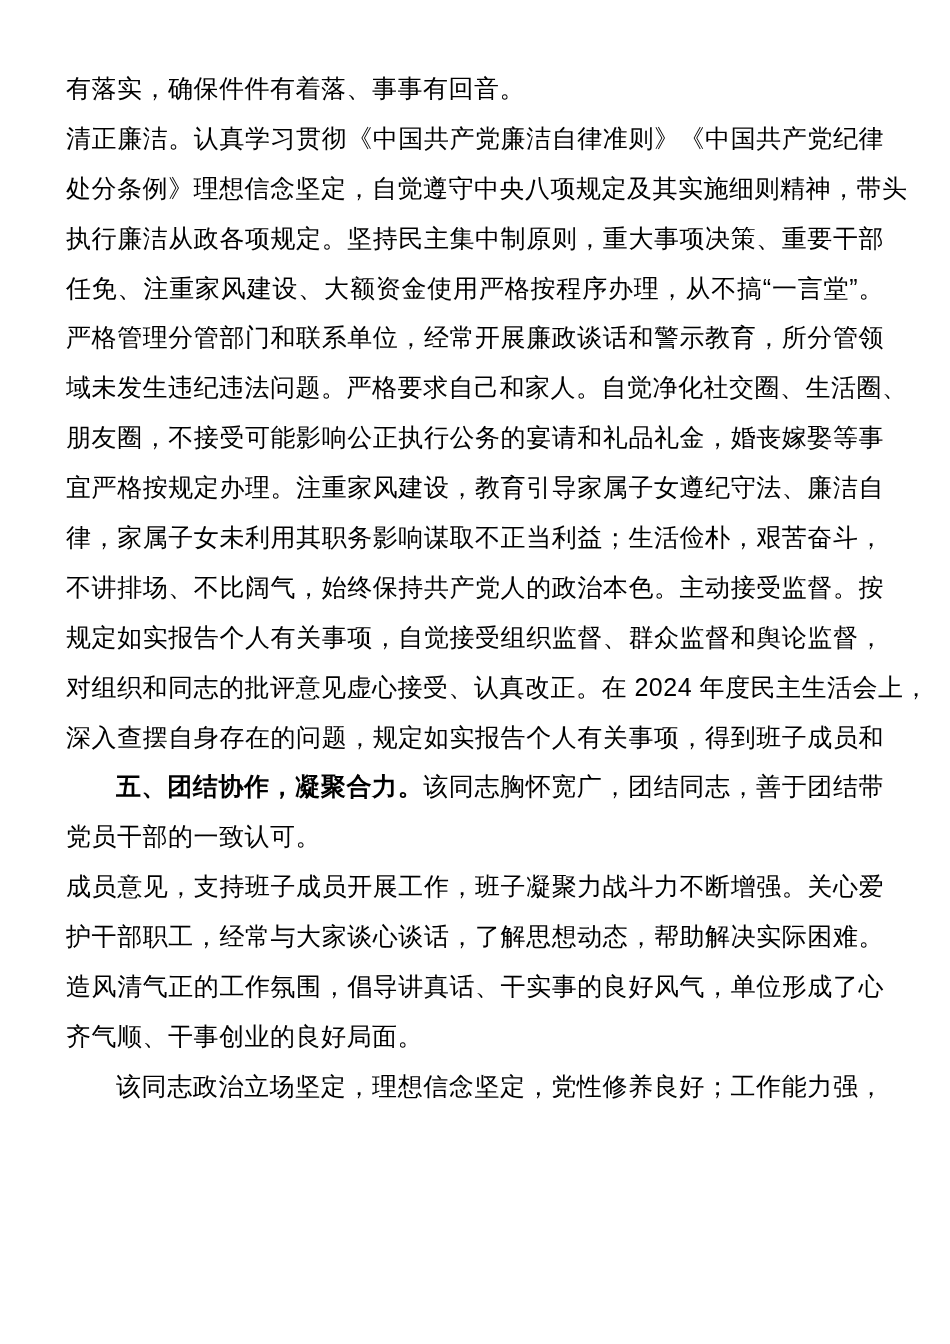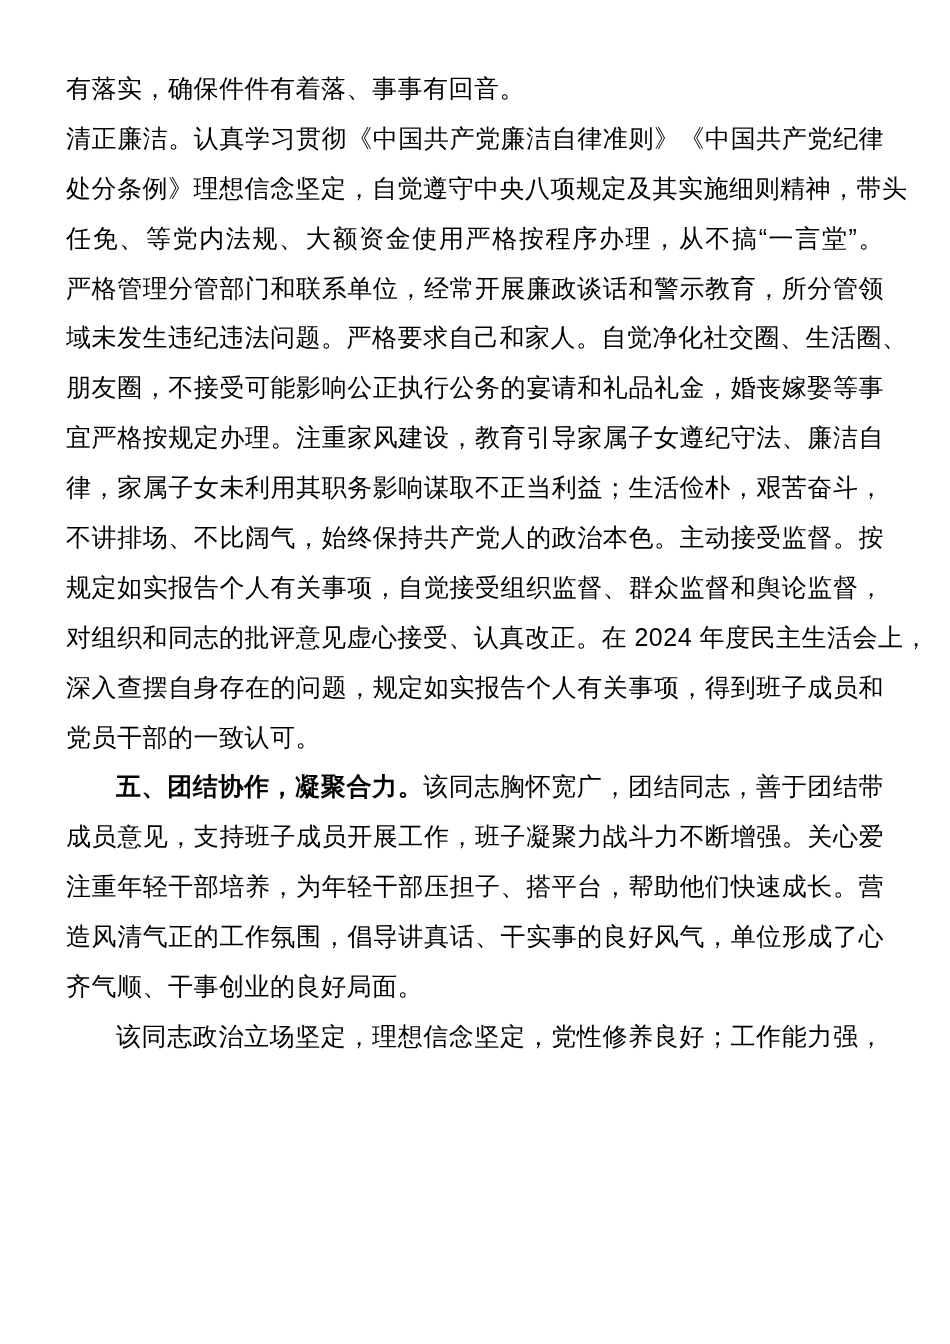--- a/index.html
+++ b/index.html
@@ -46,31 +46,32 @@
   }
 </style>
 </head>
 <body>
 
 <div class="page">
   <div class="content">
     <div class="line end"><span>有落实，确保件件有着落、事事有回音。</span></div>
     <div class="line"><span>清正廉洁。认真学习贯彻《中国共产党廉洁自律准则》《中国共产党纪律</span></div>
     <div class="line"><span>处分条例》理想信念坚定，自觉遵守中央八项规定及其实施细则精神，带头</span></div>
-    <div class="line"><span>任免、等党内法规、大额资金使用严格按程序办理，从不搞“一言堂”。</span></div>
+    <div class="line"><span>执行廉洁从政各项规定。坚持民主集中制原则，重大事项决策、重要干部</span></div>
+    <div class="line"><span>任免、注重家风建设、大额资金使用严格按程序办理，从不搞“一言堂”。</span></div>
     <div class="line"><span>严格管理分管部门和联系单位，经常开展廉政谈话和警示教育，所分管领</span></div>
     <div class="line"><span>域未发生违纪违法问题。严格要求自己和家人。自觉净化社交圈、生活圈、</span></div>
     <div class="line"><span>朋友圈，不接受可能影响公正执行公务的宴请和礼品礼金，婚丧嫁娶等事</span></div>
     <div class="line"><span>宜严格按规定办理。注重家风建设，教育引导家属子女遵纪守法、廉洁自</span></div>
     <div class="line"><span>律，家属子女未利用其职务影响谋取不正当利益；生活俭朴，艰苦奋斗，</span></div>
     <div class="line"><span>不讲排场、不比阔气，始终保持共产党人的政治本色。主动接受监督。按</span></div>
     <div class="line"><span>规定如实报告个人有关事项，自觉接受组织监督、群众监督和舆论监督，</span></div>
     <div class="line"><span>对组织和同志的批评意见虚心接受、认真改正。在 2024 年度民主生活会上，</span></div>
     <div class="line"><span>深入查摆自身存在的问题，规定如实报告个人有关事项，得到班子成员和</span></div>
+    <div class="line indent"><span class="lead">五、团结协作，凝聚合力。</span><span>该同志胸怀宽广，团结同志，善于团结带</span></div>
     <div class="line end"><span>党员干部的一致认可。</span></div>
-    <div class="line indent"><span class="lead">五、团结协作，凝聚合力。</span><span>该同志胸怀宽广，团结同志，善于团结带</span></div>
     <div class="line"><span>成员意见，支持班子成员开展工作，班子凝聚力战斗力不断增强。关心爱</span></div>
-    <div class="line"><span>注重年轻干部培养，为年轻干部压担子、搭平台，帮助他们快速成长。营</span></div>
+    <div class="line"><span>护干部职工，经常与大家谈心谈话，了解思想动态，帮助解决实际困难。</span></div>
     <div class="line"><span>造风清气正的工作氛围，倡导讲真话、干实事的良好风气，单位形成了心</span></div>
     <div class="line end"><span>齐气顺、干事创业的良好局面。</span></div>
     <div class="line indent"><span>该同志政治立场坚定，理想信念坚定，党性修养良好；工作能力强，</span></div>
   </div>
 </div>
 
 </body></html>

